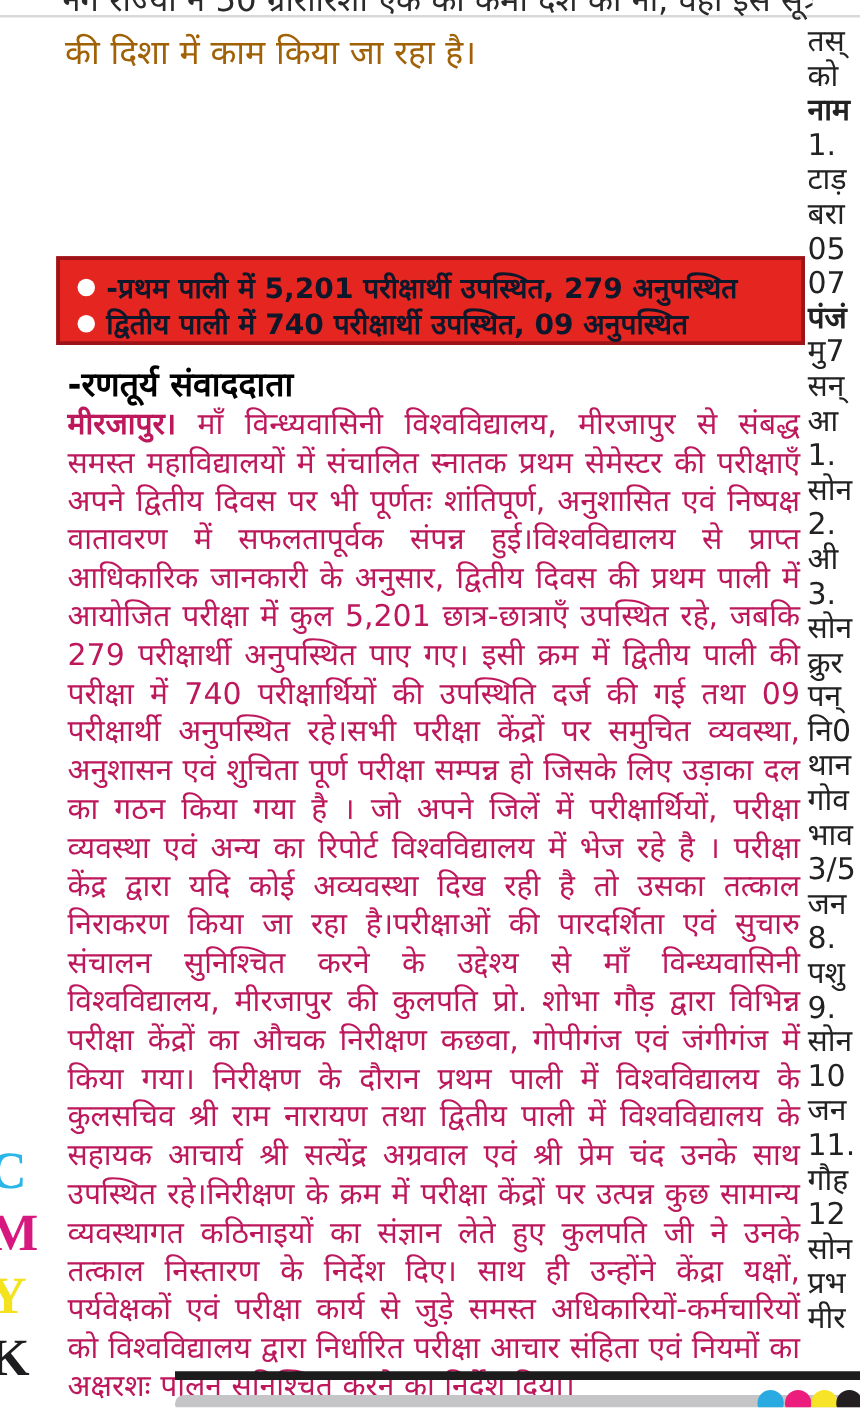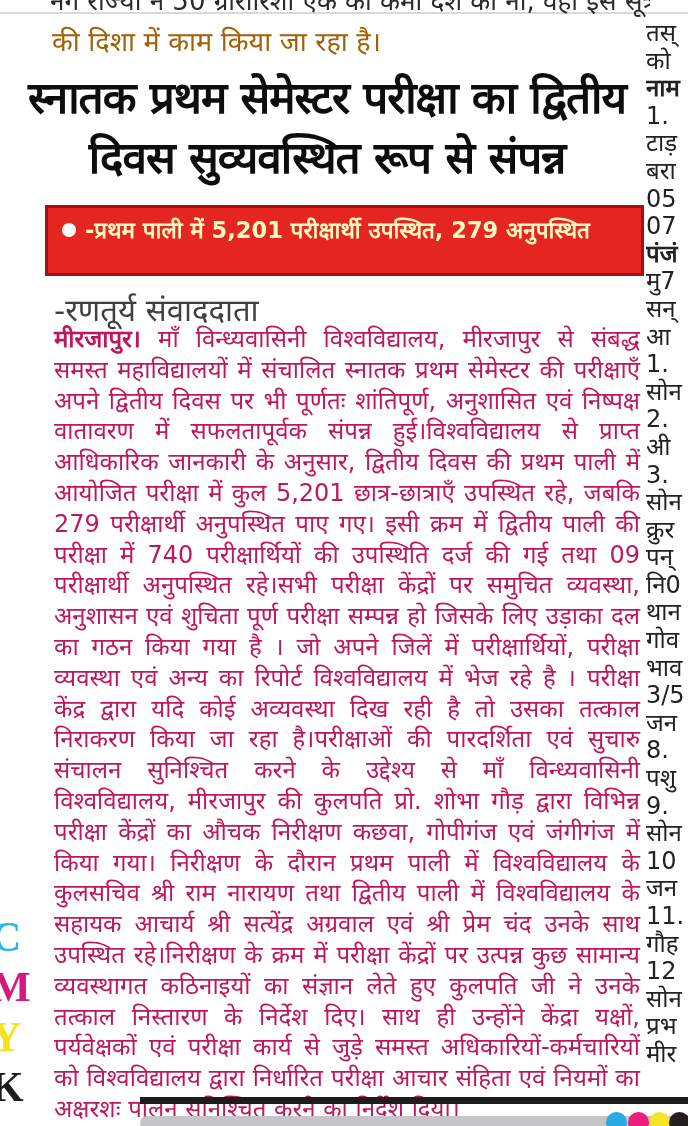--- a/index.html
+++ b/index.html
@@ -27,25 +27,25 @@
   .highlight-box{
     position:absolute;left:45px;top:205px;width:579px;height:54px;
     border:3px solid #9c1418;background:#e52620;padding:7px 0 4px 14px;
   }
   .hl-row{display:flex;align-items:center;height:29px;}
   .hl-bullet{
     width:14px;height:14px;border-radius:50%;background:#ffffff;
     flex:0 0 14px;margin-right:9px;
   }
   .hl-text{
-    color:#fef9c3;font-weight:bold;font-size:22.5px;white-space:nowrap;
+    color:#0f172a;font-weight:bold;font-size:22.5px;white-space:nowrap;
   }
   
   .byline{
-    position:absolute;left:54px;top:288px;font-size:31px;font-weight:normal;color:#404040;
+    position:absolute;left:54px;top:288px;font-size:27px;font-weight:bold;color:#000000;
   }
   
   .article-body{
     position:absolute;left:54px;top:324px;width:586px;
     font-size:24px;line-height:30.8px;text-align:justify;color:#be185d;
   }
   .dateline{font-weight:bold;}
   
   .right-col{
     position:absolute;left:646px;top:20px;width:42px;height:1060px;overflow:hidden;
@@ -68,29 +68,29 @@
 </style>
 </head>
 <body>
 
 <div id="page">
 
   <div class="top-hairline"></div>
   <div class="clipped-line">नग राज्या ने 50 ग्रारारिशा एक का कमा देश का ना, वहा इस सूत्र वस</div>
   <div class="prev-last-line">की दिशा में काम किया जा रहा है।</div>
 
-  <div class="headline">
-    <div>स्नातक प्रथम सेमेस्टर परीक्षा का द्वितीय</div>
-    <div>दिवस सुव्यवस्थित रूप से संपन्न</div>
-  </div>
 
   <div class="highlight-box" style="background: rgb(229, 38, 32);">
     <div class="hl-row">
       <span class="hl-bullet"></span>
       <span class="hl-text">-प्रथम पाली में 5,201 परीक्षार्थी उपस्थित, 279 अनुपस्थित</span>
+    </div>
+    <div class="hl-row">
+      <span class="hl-bullet"></span>
+      <span class="hl-text">द्वितीय पाली में 740 परीक्षार्थी उपस्थित, 09 अनुपस्थित</span>
     </div>
   </div>
 
   <div class="byline">-रणतूर्य संवाददाता</div>
 
   <div class="article-body">
     <span class="dateline">मीरजापुर।</span><span> माँ विन्ध्यवासिनी विश्वविद्यालय, मीरजापुर से संबद्ध समस्त महाविद्यालयों में संचालित स्नातक प्रथम सेमेस्टर की परीक्षाएँ अपने द्वितीय दिवस पर भी पूर्णतः शांतिपूर्ण, अनुशासित एवं निष्पक्ष वातावरण में सफलतापूर्वक संपन्न हुई।विश्वविद्यालय से प्राप्त आधिकारिक जानकारी के अनुसार, द्वितीय दिवस की प्रथम पाली में आयोजित परीक्षा में कुल 5,201 छात्र-छात्राएँ उपस्थित रहे, जबकि 279 परीक्षार्थी अनुपस्थित पाए गए। इसी क्रम में द्वितीय पाली की परीक्षा में 740 परीक्षार्थियों की उपस्थिति दर्ज की गई तथा 09 परीक्षार्थी अनुपस्थित रहे।सभी परीक्षा केंद्रों पर समुचित व्यवस्था, अनुशासन एवं शुचिता पूर्ण परीक्षा सम्पन्न हो जिसके लिए उड़ाका दल का गठन किया गया है । जो अपने जिलें में परीक्षार्थियों, परीक्षा व्यवस्था एवं अन्य का रिपोर्ट विश्वविद्यालय में भेज रहे है । परीक्षा केंद्र द्वारा यदि कोई अव्यवस्था दिख रही है तो उसका तत्काल निराकरण किया जा रहा है।परीक्षाओं की पारदर्शिता एवं सुचारु संचालन सुनिश्चित करने के उद्देश्य से माँ विन्ध्यवासिनी विश्वविद्यालय, मीरजापुर की कुलपति प्रो. शोभा गौड़ द्वारा विभिन्न परीक्षा केंद्रों का औचक निरीक्षण कछवा, गोपीगंज एवं जंगीगंज में किया गया। निरीक्षण के दौरान प्रथम पाली में विश्वविद्यालय के कुलसचिव श्री राम नारायण तथा द्वितीय पाली में विश्वविद्यालय के सहायक आचार्य श्री सत्येंद्र अग्रवाल एवं श्री प्रेम चंद उनके साथ उपस्थित रहे।निरीक्षण के क्रम में परीक्षा केंद्रों पर उत्पन्न कुछ सामान्य व्यवस्थागत कठिनाइयों का संज्ञान लेते हुए कुलपति जी ने उनके तत्काल निस्तारण के निर्देश दिए। साथ ही उन्होंने केंद्रा यक्षों, पर्यवेक्षकों एवं परीक्षा कार्य से जुड़े समस्त अधिकारियों-कर्मचारियों को विश्वविद्यालय द्वारा निर्धारित परीक्षा आचार संहिता एवं नियमों का अक्षरशः पालन सुनिश्चित करने का निर्देश दिया।</span>
   </div>
 
   <div class="right-col">

